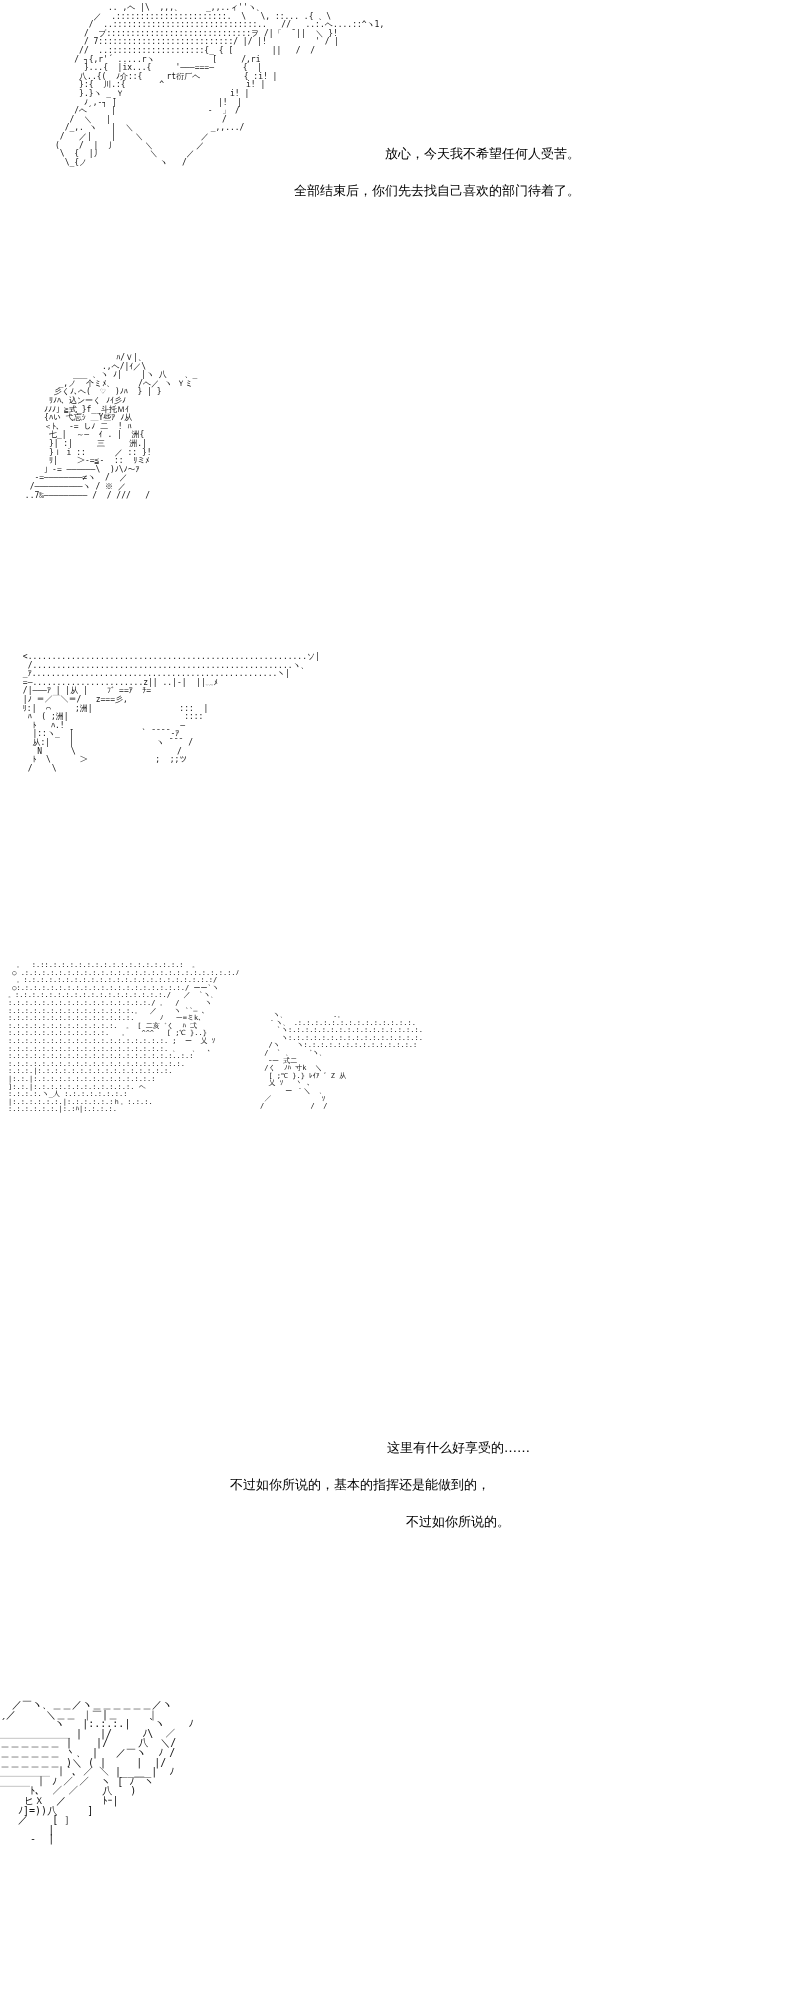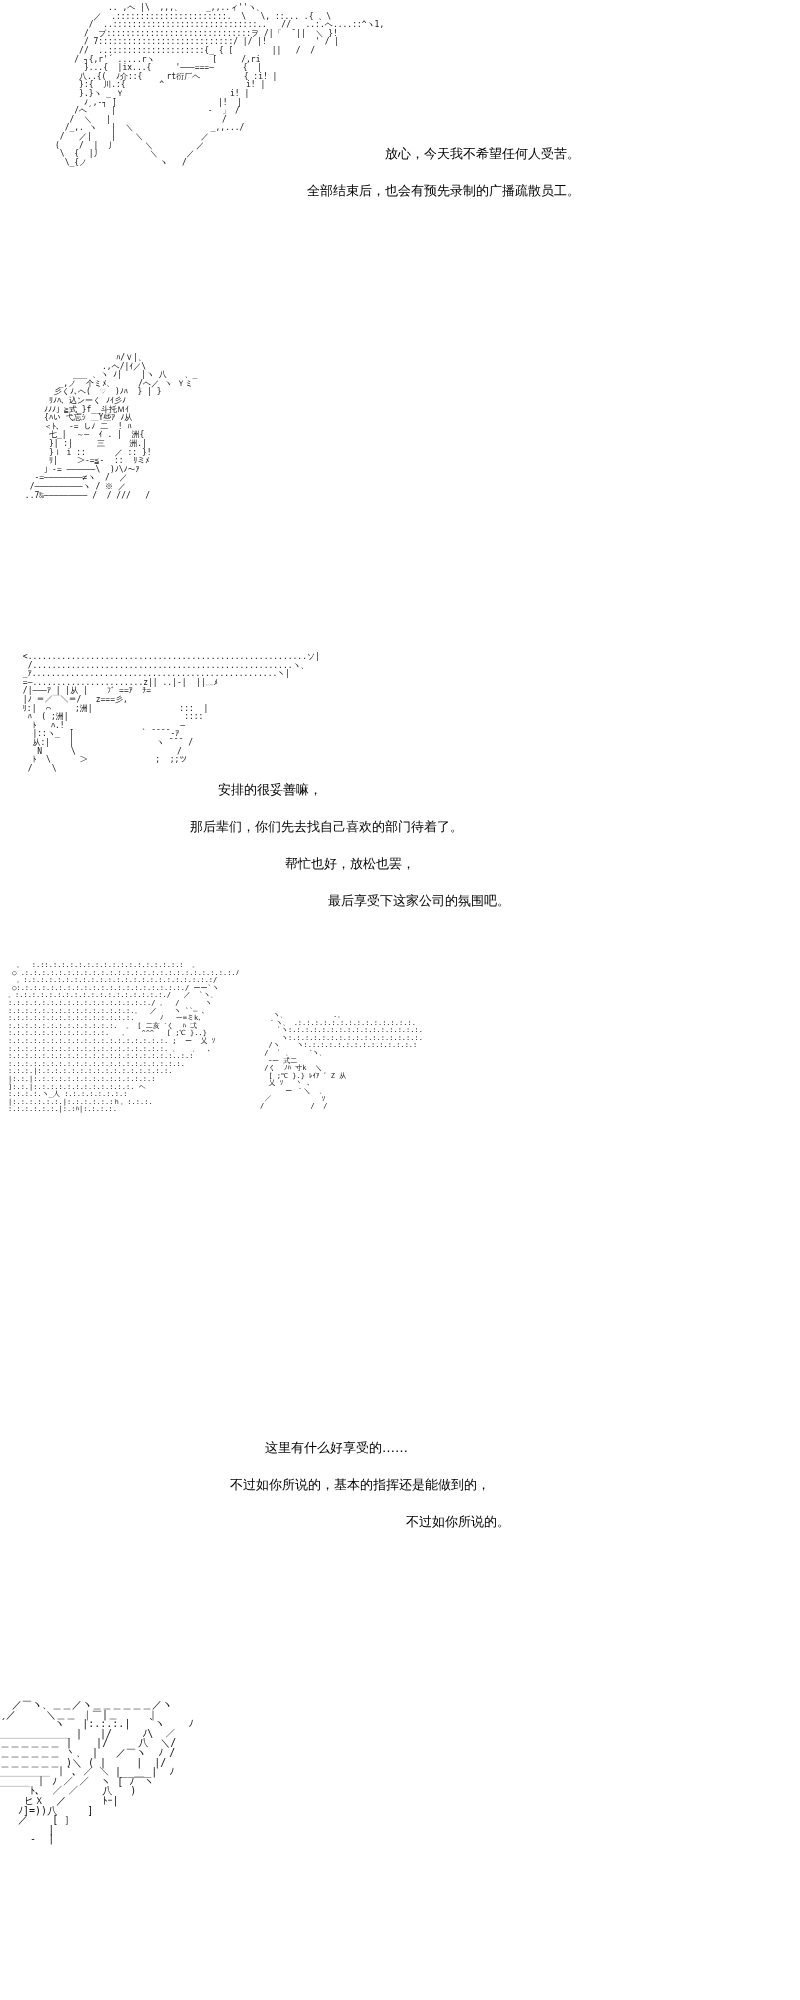--- a/index.html
+++ b/index.html
@@ -75,21 +75,21 @@
       ﾉ ,-┐ ̄|                     |!  |
     /ヘ´    |                   -  」 /
    /  ＼   |                       /
   /_,. ヽ   |  ＼                _,,.../
  /   ／|    |    ＼            ／
 (    /  |  丿      ＼         ／
  \  {  |丿          ＼      ／
   \_{ノ               ヽ   /</pre>
   <div class="dlg dlg-right" id="dialogue-1">
     <span class="dlg-line">放心，今天我不希望任何人受苦。</span>
-    <span class="dlg-line">全部结束后，也会有预先录制的广播疏散员工。</span>
+    <span class="dlg-line">全部结束后，你们先去找自己喜欢的部门待着了。</span>
   </div>
 </div>
 
 <div class="panel" id="panel-2" style="top:330px;height:300px;">
   <pre class="aa aa-s" style="left:20px; top:16px;">                    ﾊ/Ｖ|、
                  .,ヘ/|ｲ／\
            ___ 、ヽ ﾉ|    |ヽ 八  ゞ、_
         _,ノ  个ミﾒ、     /ヘ／ ヽ Ｙミ
        彡くﾉ､ヘ(  ♡  )ﾉﾊ  } | }
       ﾘﾉﾊ、込ンーく ﾉｲ彡ﾉ
@@ -97,45 +97,39 @@
      {ﾊい 弋忘ｼ ＿Y些ｱ ﾉ从
      ＜ﾄ、 -= しﾉ 二  ! ﾊ
       七_|  ～―  ｲ . |  洲{
       }| :|     三     洲.|
       }ｌ i ::      ／ :: }!
       ﾘ|    ＞-=≦-  ::  ﾘミﾒ
      」-= ――――――\  )ﾉ\ﾉ～ｱ
    -=――――――――≠ヽ  /  ／
   /――――――――――ヽ / ※ ／
  ..7‰――――――――― /  / ///   /</pre>
-  <div class="dlg" id="dialogue-2">
-    <span class="dlg-line dlg-left" style="padding-left:28px;">安排的很妥善嘛，</span>
-    <span class="dlg-line dlg-left">那后辈们，你们先去找自己喜欢的部门待着了。</span>
-    <span class="dlg-line dlg-center">帮忙也好，放松也罢，</span>
-    <span class="dlg-line dlg-right">最后享受下这家公司的氛围吧。</span>
-  </div>
 </div>
 
 <div class="panel" id="panel-3" style="top:645px;height:270px;">
   <pre class="aa aa-s" style="left:18px; top:0px;"> &lt;..........................................................ソ|
   /......................................................ヽ、
  _ｱ...................................................ヽ|
  =―.......................z|| ..|-|  ||﹏ﾒ
  /|―――ｱ | |从 |    ﾌ゛==ｱ  ﾁ=
  |ﾉ ＝／￣＼＝/   z===彡,
  ﾘ:|  ⌒     ;洲|                  :::  |
   ﾊ  ( ;洲|                        ::::  ゝ
    ﾄ   ﾊ.!                        ―
    |::ヽ_  ̄|              ` ̄ ̄ ̄ ̄ -ｱ
    从:|    |                 ヽ ̄ ̄ ̄  /
     N      \                     /
    ﾄ  \      ＞              ;  ;;ツ
   /    \</pre>
   <div class="dlg" id="dialogue-3">
-    <span class="dlg-line dlg-left" style="padding-left:35px;">这里有什么好享受的……</span>
+    <span class="dlg-line dlg-left" style="padding-left:35px;text-align:right;">这里有什么好享受的……</span>
     <span class="dlg-line dlg-left">不过如你所说的，基本的指挥还是能做到的，</span>
     <span class="dlg-line dlg-right" style="padding-right:20px;">不过如你所说的。</span>
   </div>
 </div>
 
 <div class="panel" id="panel-4" style="top:955px;height:360px;">
   <pre class="aa aa-xs" style="left:8px; top:0px;">  。  :.::.:.:.:.:.:.:.:.:.:.:.:.:.:.:.:.:  。
  ○ .:.:.:.:.:.:.:.:.:.:.:.:.:.:.:.:.:.:.:.:.:.:.:.:.:.ﾉ
   。:.:.:.:.:.:.:.:.:.:.:.:.:.:.:.:.:.:.:.:.:.:.:/
  ○:.:.:.:.:.:.:.:.:.:.:.:.:.:.:.:.:.:.:.:./ ーー`ヽ

